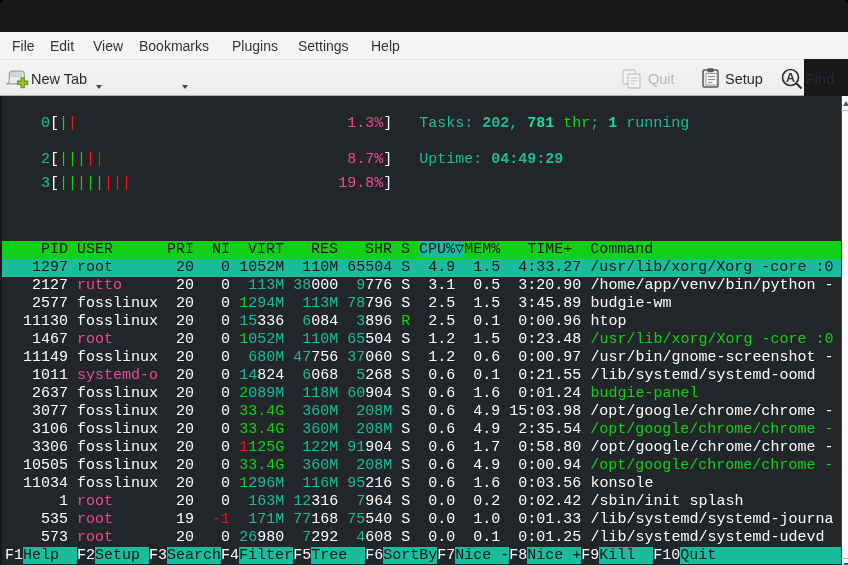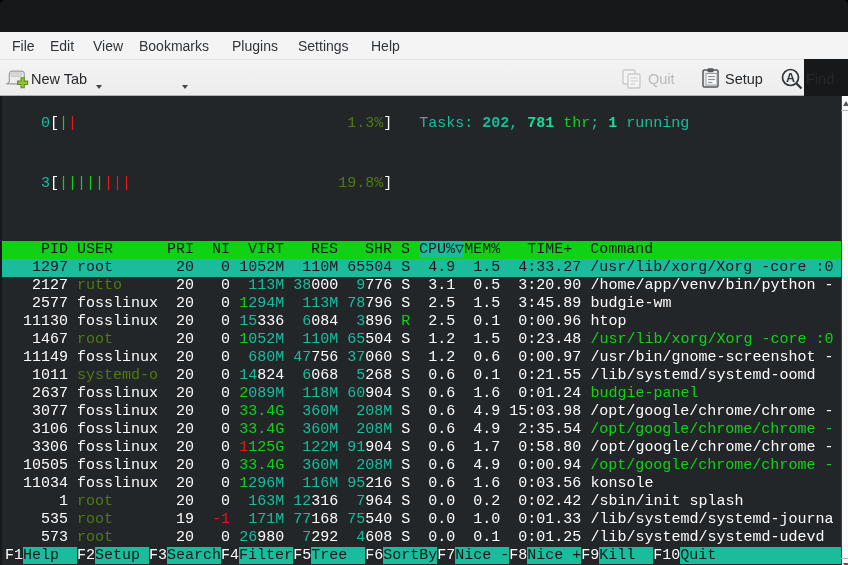--- a/index.html
+++ b/index.html
@@ -23,21 +23,21 @@
   font:15px/18px "Liberation Mono", monospace; color:#fcfcfc; white-space:pre; padding-left:3px; }
 .tr span { white-space:pre; }
 .hdr { background:#11d116; color:#17191a; }
 .hdr .h { color:#17191a;margin-top:11px; }
 .hdr .hs { background:#1abc9c; color:#17191a; }
 .sel { background:#1abc9c; }
 .sel span { color:#17191a !important; }
 .c { color:#1abc9c; } .cb { color:#1abc9c; font-weight:bold; }
 .g { color:#11d116; } .Gb { color:#1cdc9a; font-weight:bold; }
 .r { color:#ed1515; } .w { color:#fcfcfc; } .wb { color:#fcfcfc; font-weight:bold; }
-.d { color:#4d7c0f; } .o { color:#f67400; } .b { color:#1d99f3; }
+.d { color:#ec4899; } .o { color:#f67400; } .b { color:#1d99f3; }
 .fk { color:#fcfcfc; } .fl { background:#1abc9c; color:#17191a; }
 .scroll { position:absolute; left:841px; top:96px; width:7px; height:469px; background:#fbfbfc; border-left:1px solid #3f4245; }
 .sarr { position:absolute; left:841.3px; width:0; height:0; border-left:3.6px solid transparent; border-right:3.6px solid transparent; }
 </style></head>
 <body>
 <div class="win">
   <div class="menubar">
       <span class="mi" style="left:12px">File</span>
       <span class="mi" style="left:50px">Edit</span>
       <span class="mi" style="left:93px">View</span>
@@ -80,20 +80,21 @@
       </g>
 </svg>
 <svg class="abs" style="left:780px;top:67px" width="24" height="24" viewBox="0 0 24 24">
  <circle cx="10.5" cy="10.5" r="8" fill="none" stroke="#2f3234" stroke-width="1.7"></circle>
  <line x1="16.5" y1="16.5" x2="21.5" y2="21.5" stroke="#2f3234" stroke-width="2.2"></line>
  <text x="10.5" y="14.6" font-family="Liberation Sans" font-size="12.5" font-weight="bold" fill="#2f3234" text-anchor="middle">A</text>
 </svg>
   <div class="term"></div>
   <div class="termbg"></div>
   <div class="tr " style="top:115px">    <span class="c">0</span><span class="w">[</span><span class="g">|</span><span class="r">|</span>                              <span class="d">1.3%</span><span class="w">]</span>   <span class="c">Tasks: </span><span class="cb">202</span><span class="c">, </span><span class="Gb">781</span><span class="g"> thr</span><span class="c">; </span><span class="Gb">1</span><span class="c"> running</span></div>
+<div class="tr " style="top:151px">    <span class="c">2</span><span class="w">[</span><span class="g">|||</span><span class="r">||</span>                           <span class="d">8.7%</span><span class="w">]</span>   <span class="c">Uptime: </span><span class="cb">04:49:29</span></div>
 <div class="tr " style="top:175px">    <span class="c">3</span><span class="w">[</span><span class="g">|||||</span><span class="r">|||</span>                       <span class="d">19.8%</span><span class="w">]</span></div>
 <div class="tr hdr" style="top:241px"><span class="h">    PID USER      PRI  NI  VIRT   RES   SHR S </span><span class="hs">CPU%▽</span><span class="h">MEM%   TIME+  Command</span></div>
 <div class="tr sel" style="top:259px"><span class="w">   1297</span> <span class="w">root     </span> <span class="w"> 20</span> <span class="w">  0</span> <span class="w">1052M</span>  <span class="w">110M</span> <span class="w">65504</span> <span class="w">S</span> <span class="w"> 4.9</span> <span class="w"> 1.5</span> <span class="w"> 4:33.27</span> <span class="w">/usr/lib/xorg/Xorg -core :0</span></div>
 <div class="tr " style="top:277px"><span class="w">   2127</span> <span class="d">rutto    </span> <span class="w"> 20</span> <span class="w">  0</span>  <span class="c">113M</span> <span class="c">38</span><span class="w">000</span>  <span class="c">9</span><span class="w">776</span> <span class="w">S</span> <span class="w"> 3.1</span> <span class="w"> 0.5</span> <span class="w"> 3:20.90</span> <span class="w">/home/app/venv/bin/python -</span></div>
 <div class="tr " style="top:295px"><span class="w">   2577</span> <span class="w">fosslinux</span> <span class="w"> 20</span> <span class="w">  0</span> <span class="g">1</span><span class="c">294M</span>  <span class="c">113M</span> <span class="c">78</span><span class="w">796</span> <span class="w">S</span> <span class="w"> 2.5</span> <span class="w"> 1.5</span> <span class="w"> 3:45.89</span> <span class="w">budgie-wm</span></div>
 <div class="tr " style="top:313px"><span class="w">  11130</span> <span class="w">fosslinux</span> <span class="w"> 20</span> <span class="w">  0</span> <span class="c">15</span><span class="w">336</span>  <span class="c">6</span><span class="w">084</span>  <span class="c">3</span><span class="w">896</span> <span class="g">R</span> <span class="w"> 2.5</span> <span class="w"> 0.1</span> <span class="w"> 0:00.96</span> <span class="w">htop</span></div>
 <div class="tr " style="top:331px"><span class="w">   1467</span> <span class="d">root     </span> <span class="w"> 20</span> <span class="w">  0</span> <span class="g">1</span><span class="c">052M</span>  <span class="c">110M</span> <span class="c">65</span><span class="w">504</span> <span class="w">S</span> <span class="w"> 1.2</span> <span class="w"> 1.5</span> <span class="w"> 0:23.48</span> <span class="g">/usr/lib/xorg/Xorg -core :0</span></div>
 <div class="tr " style="top:349px"><span class="w">  11149</span> <span class="w">fosslinux</span> <span class="w"> 20</span> <span class="w">  0</span>  <span class="c">680M</span> <span class="c">47</span><span class="w">756</span> <span class="c">37</span><span class="w">060</span> <span class="w">S</span> <span class="w"> 1.2</span> <span class="w"> 0.6</span> <span class="w"> 0:00.97</span> <span class="w">/usr/bin/gnome-screenshot -</span></div>
 <div class="tr " style="top:367px"><span class="w">   1011</span> <span class="d">systemd-o</span> <span class="w"> 20</span> <span class="w">  0</span> <span class="c">14</span><span class="w">824</span>  <span class="c">6</span><span class="w">068</span>  <span class="c">5</span><span class="w">268</span> <span class="w">S</span> <span class="w"> 0.6</span> <span class="w"> 0.1</span> <span class="w"> 0:21.55</span> <span class="w">/lib/systemd/systemd-oomd</span></div>
 <div class="tr " style="top:385px"><span class="w">   2637</span> <span class="w">fosslinux</span> <span class="w"> 20</span> <span class="w">  0</span> <span class="g">2</span><span class="c">089M</span>  <span class="c">118M</span> <span class="c">60</span><span class="w">904</span> <span class="w">S</span> <span class="w"> 0.6</span> <span class="w"> 1.6</span> <span class="w"> 0:01.24</span> <span class="g">budgie-panel</span></div>

